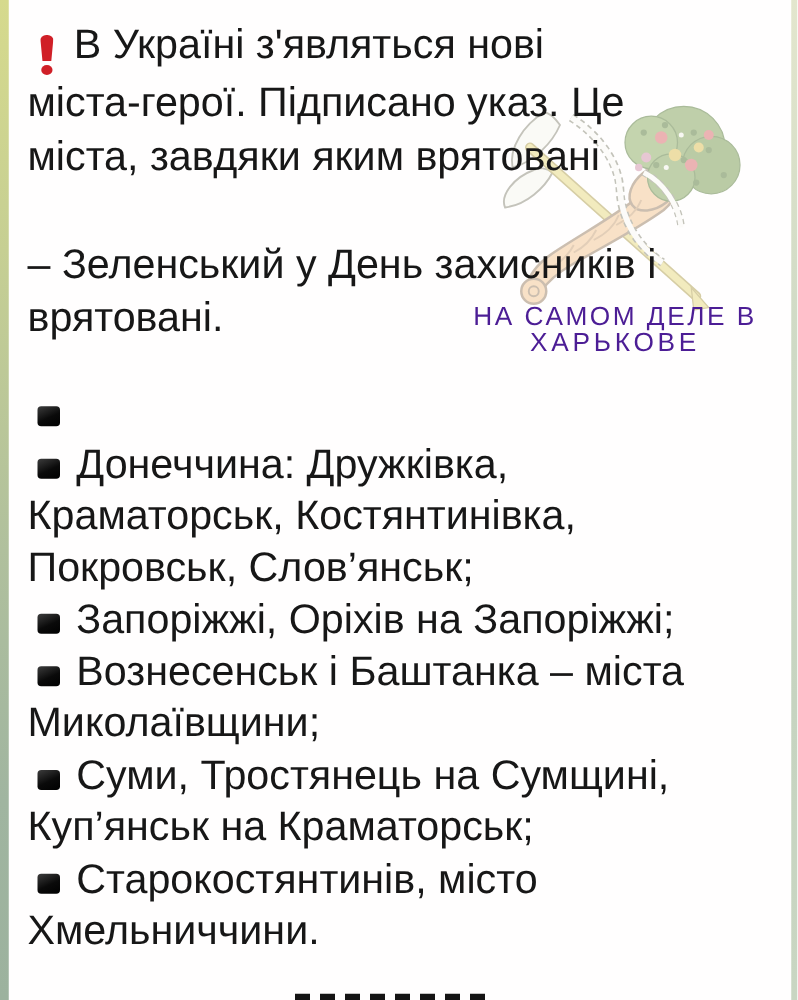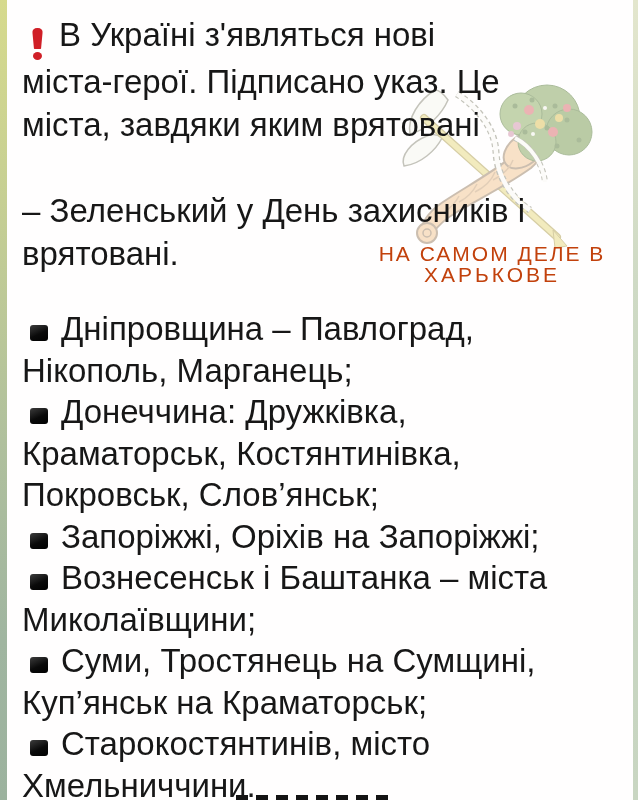--- a/index.html
+++ b/index.html
@@ -14,21 +14,21 @@
     background:linear-gradient(180deg,#d6da8d 0%,#c6cf93 25%,#b0c09d 55%,#a0b5a0 80%,#9cb29e 100%);
   }
   .edge-right{
     position:absolute;right:0;top:0;bottom:0;width:5px;z-index:6;
     background:linear-gradient(180deg,#e3e6cd 0%,#cfdac5 35%,#c6d4c0 70%,#c9d6c2 100%);
   }
   
   .emblem{position:absolute;left:397px;top:80px;width:240px;height:185px;z-index:1;opacity:.52;}
   .wm-text{
     position:absolute;left:372px;top:243px;width:240px;z-index:1;
-    text-align:center;color:#c2410c;font-size:21px;line-height:21px;
+    text-align:center;color:#4c1d95;font-size:21px;line-height:21px;
     letter-spacing:2px;white-space:nowrap;
   }
   .wm-text .l2{letter-spacing:3px;}
   
   .content{position:absolute;left:22px;top:13px;width:612px;z-index:2;}
   p.intro{font-size:33px;line-height:43px;margin:0 0 33px 0;text-indent:8px;}
   p.item{font-size:33px;line-height:41.5px;margin:0;text-indent:8px;}
   .seg-b{font-weight:400;}
   
   .excl{
@@ -121,21 +121,21 @@
   <div class="l2">ХАРЬКОВЕ</div>
 </div>
 
 <div class="content">
 
   <p class="intro"><span class="excl">
         <span class="bar"></span>
         <span class="dot"></span>
       </span><span><span class="seg-b">В Україні з'являться нові</span><br><span class="seg-b">міста-герої.</span><span> Підписано указ. Це</span><br><span>міста, завдяки яким врятовані</span><br><br><span>– Зеленський у День захисників і</span><br><span>врятовані.</span></span></p>
 
-  <p class="item"><span class="bullet"></span><span><span class="seg-b">Дніпровщина</span><span> – Павлоград,</span><br><span>Нікополь, Марганець;</span></span></p>
+  <p class="item"><span class="bullet"></span></p>
 
   <p class="item"><span class="bullet"></span><span><span class="seg-b">Донеччина</span><span>: Дружківка,</span><br><span>Краматорськ, Костянтинівка,</span><br><span>Покровськ, Слов’янськ;</span></span></p>
 
   <p class="item"><span class="bullet"></span><span><span>Запоріжжі, Оріхів на </span><span class="seg-b">Запоріжжі</span><span>;</span></span></p>
 
   <p class="item"><span class="bullet"></span><span><span>Вознесенськ і Баштанка – міста</span><br><span class="seg-b">Миколаївщини</span><span>;</span></span></p>
 
   <p class="item"><span class="bullet"></span><span><span>Суми, Тростянець на </span><span class="seg-b">Сумщині</span><span>,</span><br><span>Куп’янськ на </span><span class="seg-b">Краматорськ</span><span>;</span></span></p>
 
   <p class="item"><span class="bullet"></span><span><span>Старокостянтинів, місто</span><br><span class="seg-b">Хмельниччини</span><span>.</span></span></p>

